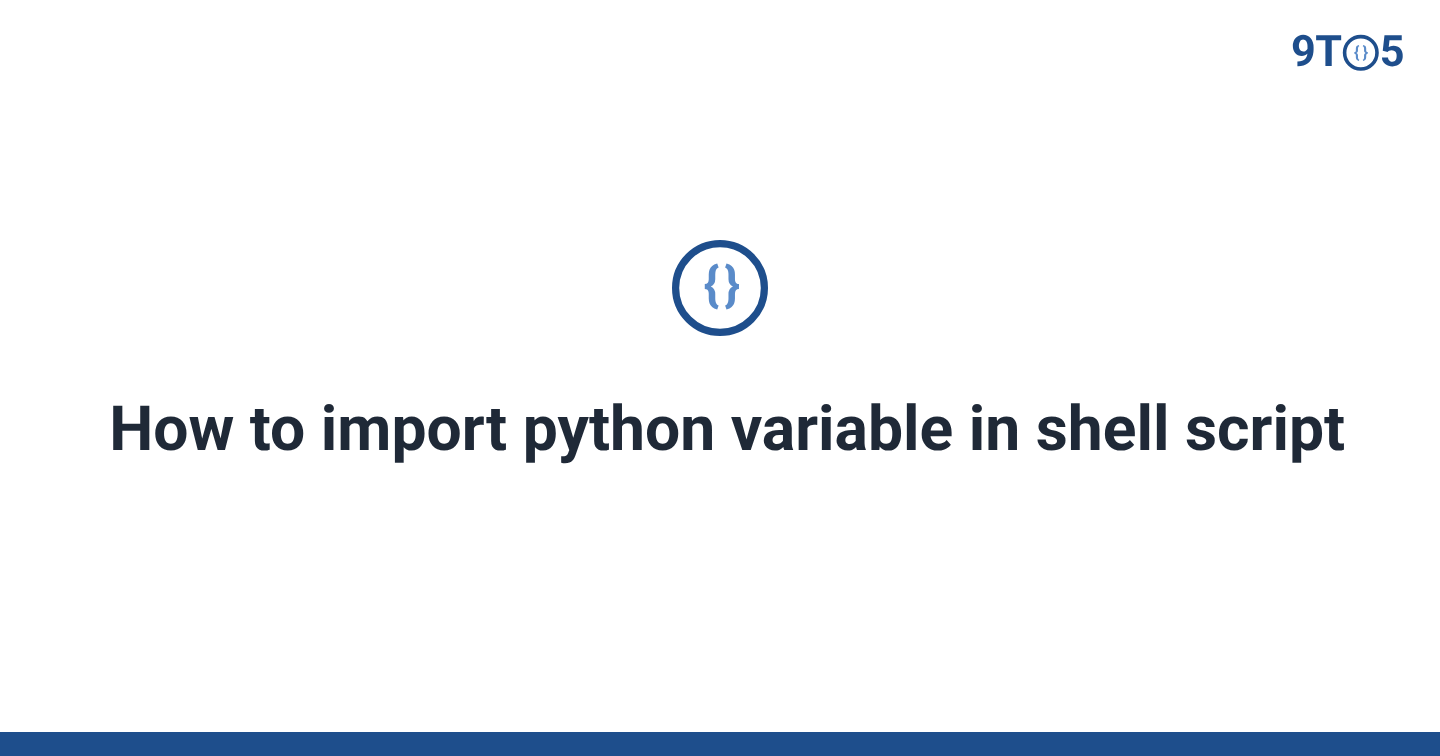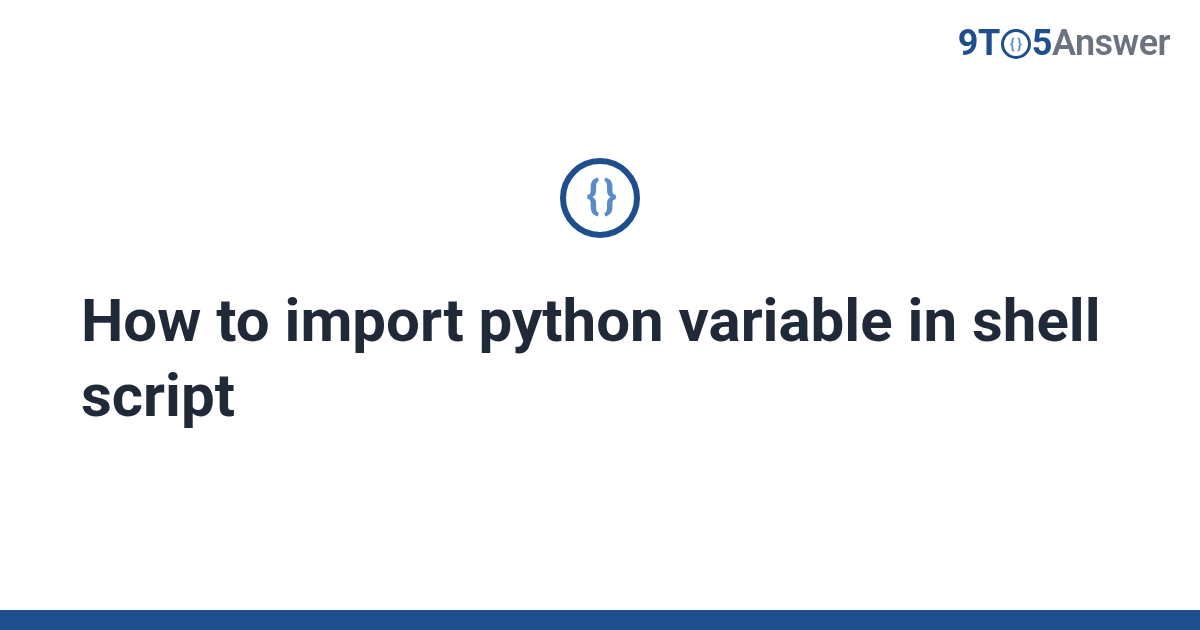--- a/index.html
+++ b/index.html
@@ -83,24 +83,24 @@
     .icon-badge-inner {
       font-size: 40px;
       font-weight: 800;
       color: #5a8bc9;
       letter-spacing: -3px;
       line-height: 1;
       position: relative;
       top: -2px;
     }
     .title {
-      font-size: 60px;
+      font-size: 52px;
       font-weight: 700;
       color: #1f2937;
-      text-align: left;
+      text-align: right;
       line-height: 1.25;
       max-width: 1050px;
       margin-left: 12px;
     }
     .bottom-bar {
       position: absolute;
       bottom: 0;
       left: 0;
       width: 100%;
       height: 20px;
@@ -110,21 +110,20 @@
 </head>
 <body>
 
 <div class="logo">
   <span class="nine">9</span>
   <span class="t">T</span>
   <span class="o-icon">
     <span class="o-icon-inner">{ }</span>
   </span>
   <span class="five">5</span>
-  <span class="answer">Answer</span>
 </div>
 
 <div class="content">
   <div class="icon-badge">
     <span class="icon-badge-inner">{ }</span>
   </div>
   <h1 class="title">How to import python variable in shell script</h1>
 </div>
 
 <div class="bottom-bar"></div>

